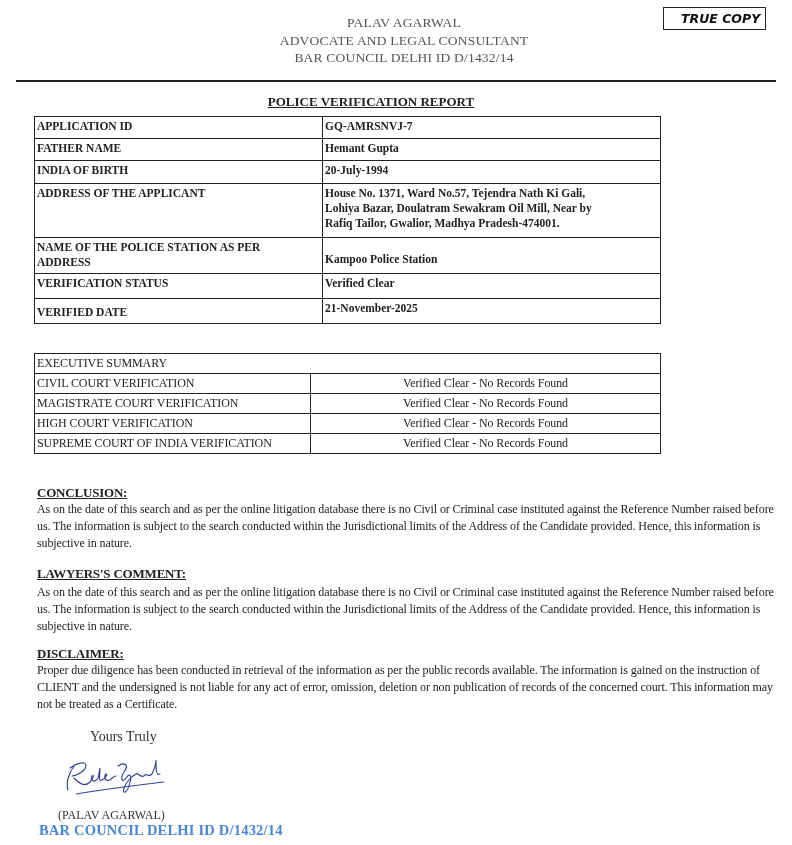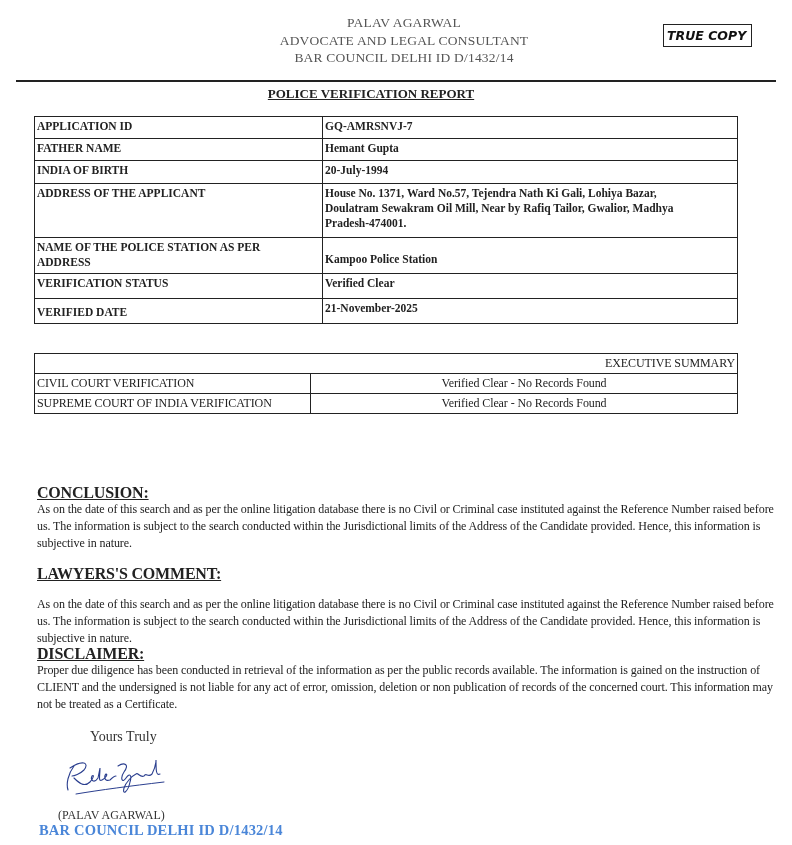--- a/index.html
+++ b/index.html
@@ -3,39 +3,39 @@
 <meta charset="utf-8">
 <style>
   html, body { margin: 0; padding: 0; background: #ffffff; }
   body { width: 792px; height: 845px; position: relative; overflow: hidden;
          font-family: "Liberation Serif", "DejaVu Serif", serif; color: #222; }
   .header { position: absolute; left: 0; top: 14px; width: 808px; text-align: center;
             color: #555; font-size: 13.5px; line-height: 17.5px; letter-spacing: 0.2px; }
   .true-copy { position: absolute; left: 663px; top: 7px; width: 84px; height: 21px;
                border: 1.5px solid #222; font-family: "DejaVu Sans", sans-serif;
                font-style: italic; font-weight: bold; font-size: 12.5px; line-height: 21px;
-               padding-left: 3px; box-sizing: content-box; color: #111; margin-top: 17px; }
+               padding-left: 17px; box-sizing: content-box; color: #111; }
   .rule { position: absolute; left: 16px; top: 80px; width: 760px; height: 0;
           border-top: 2px solid #222; }
-  .report-title { position: absolute; left: 0; top: 86px; width: 742px; text-align: center;
+  .report-title { position: absolute; left: 0; top: 94px; width: 742px; text-align: center;
                   font-weight: bold; font-size: 13px; text-decoration: underline; color: #222; }
-  table { border-collapse: collapse; position: absolute; left: 34px; width: 704px; }
+  table { border-collapse: collapse; position: absolute; left: 34px; width: 627px; }
   td { border: 1.8px solid #222; font-size: 11.5px; font-weight: bold; vertical-align: top;
        padding: 2px 2px 0 2px; line-height: 15px; color: #222; }
   .details td.label { width: 271px; }
   .details { top: 116px; }
   .summary { top: 353px; }
   .summary td { font-weight: normal; font-size: 12px; font-family: "Liberation Serif", serif;
                 vertical-align: middle; padding: 0 2px; height: 19px; letter-spacing: -0.1px; }
   .summary td.label { width: 271px; text-transform: uppercase; }
   .summary td.val { text-align: center; margin-left: 19px; }
-  .summary td.head { text-align: right; height: 19px; }
+  .summary td.head { text-align: left; height: 19px; }
   .section { position: absolute; left: 37px; width: 740px; font-size: 12px; line-height: 17px;
              color: #222; letter-spacing: -0.1px; }
-  .section .h { font-weight: bold; text-decoration: underline; font-size: 16px; display: block; letter-spacing: -0.2px; }
+  .section .h { font-weight: bold; text-decoration: underline; font-size: 13px; display: block; letter-spacing: -0.2px; }
   .sign-off { position: absolute; left: 90px; top: 729px; font-size: 14px; color: #333; }
   .signature { position: absolute; left: 60px; top: 752px; width: 110px; height: 50px; }
   .signer { position: absolute; left: 58px; top: 808px; font-size: 12px; color: #333; }
   .footer-id { position: absolute; left: 39px; top: 822px; font-size: 14.5px; font-weight: bold;
                color: #4a86d8; letter-spacing: 0.2px; }
 </style>
 </head>
 <body>
 
 <div class="header">
@@ -86,33 +86,41 @@
 <table class="summary">
   <tbody>
       <tr>
     <td class="head" colspan="2">EXECUTIVE SUMMARY</td>
   </tr>
   <tr>
     <td class="label">CIVIL COURT VERIFICATION</td>
     <td class="val">Verified Clear - No Records Found</td>
   </tr>
   <tr>
+    <td class="label">MAGISTRATE COURT VERIFICATION</td>
+    <td class="val">Verified Clear - No Records Found</td>
+  </tr>
+  <tr>
+    <td class="label">HIGH COURT VERIFICATION</td>
+    <td class="val">Verified Clear - No Records Found</td>
+  </tr>
+  <tr>
     <td class="label">SUPREME COURT OF INDIA VERIFICATION</td>
     <td class="val">Verified Clear - No Records Found</td>
   </tr>
 </tbody>
   </table>
 
 <div class="section" style="top:484px">
   <span class="h">CONCLUSION:</span>
   <span>As on the date of this search and as per the online litigation database there is no Civil or Criminal case instituted against the Reference Number raised before us. The information is subject to the search conducted within the Jurisdictional limits of the Address of the Candidate provided. Hence, this information is subjective in nature.</span>
 </div>
 
 <div class="section" style="top:565px">
-  <span class="h" style="margin-bottom:14px">LAWYERS'S COMMENT:</span>
+  <span class="h" style="margin-bottom:2px">LAWYERS'S COMMENT:</span>
   <span>As on the date of this search and as per the online litigation database there is no Civil or Criminal case instituted against the Reference Number raised before us. The information is subject to the search conducted within the Jurisdictional limits of the Address of the Candidate provided. Hence, this information is subjective in nature.</span>
 </div>
 
 <div class="section" style="top:645px">
   <span class="h">DISCLAIMER:</span>
   <span>Proper due diligence has been conducted in retrieval of the information as per the public records available. The information is gained on the instruction of CLIENT and the undersigned is not liable for any act of error, omission, deletion or non publication of records of the concerned court. This information may not be treated as a Certificate.</span>
 </div>
 
 <div class="sign-off">Yours Truly</div>
 

